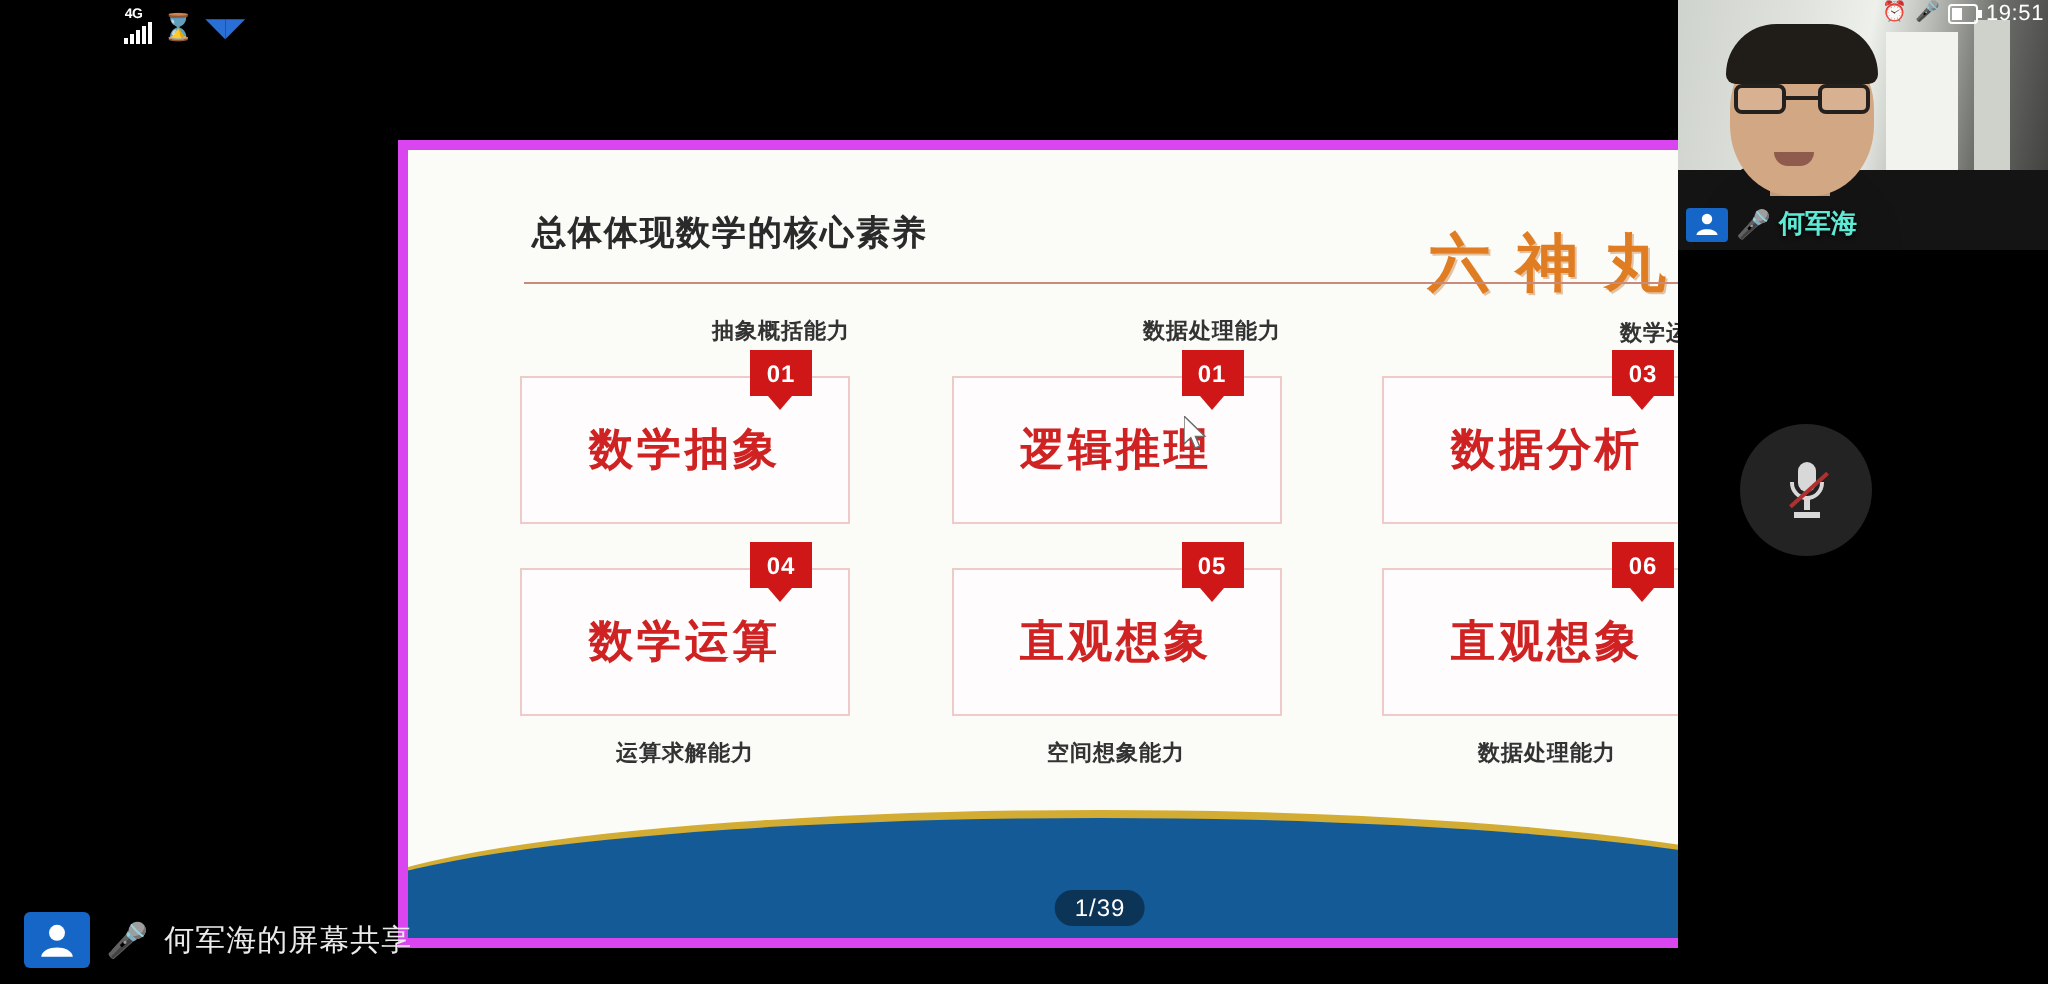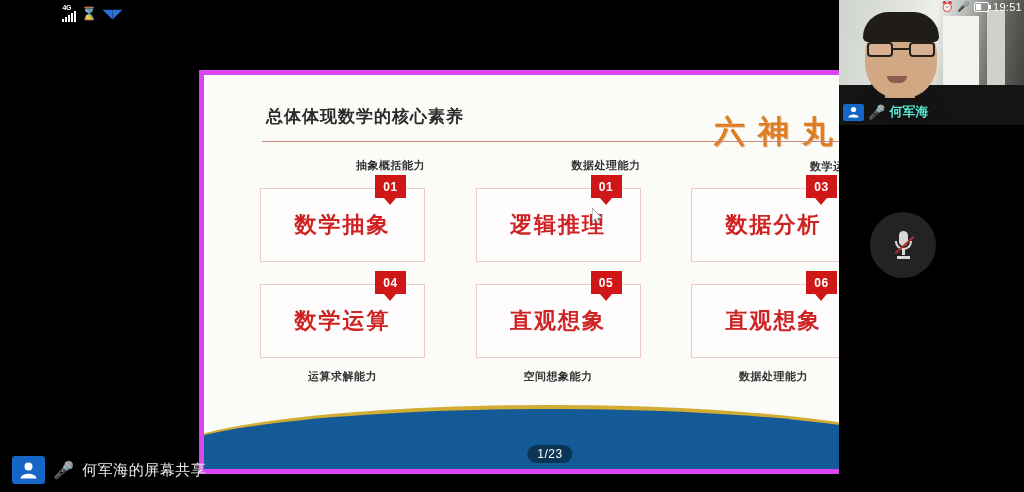--- a/index.html
+++ b/index.html
@@ -242,21 +242,21 @@
               <div class="botlabel">空间想象能力</div>
             </div>
             <div class="cell">
               <div class="botlabel">数据处理能力</div>
             </div>
           </div>
 
         </div>
 
         <div class="footer-arc"></div>
-        <div class="pageno">1/23</div>
+        <div class="pageno">1/39</div>
 
         <svg class="cursor" viewBox="0 0 12 17">
           <path d="M0 0 L0 14 L3.4 10.8 L5.6 16 L7.8 15.1 L5.7 10.2 L10.4 10.1 Z" fill="#ffffff" stroke="#6a6a6a" stroke-width=".7"></path>
         </svg>
 
       </div>
     </div>
   </div>
 
   <div class="rightcol">

